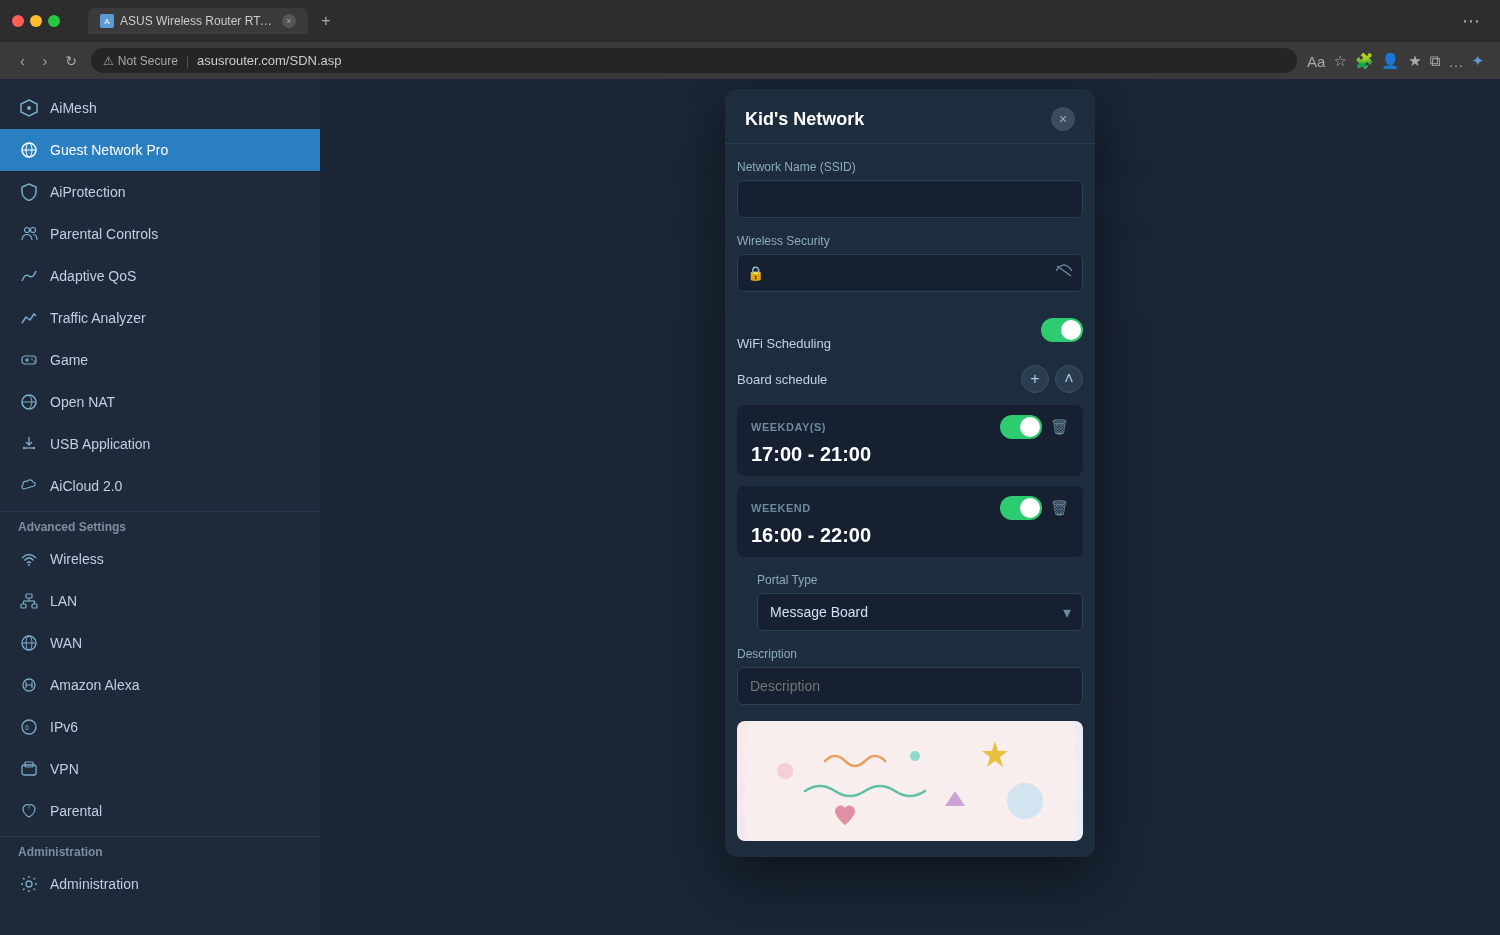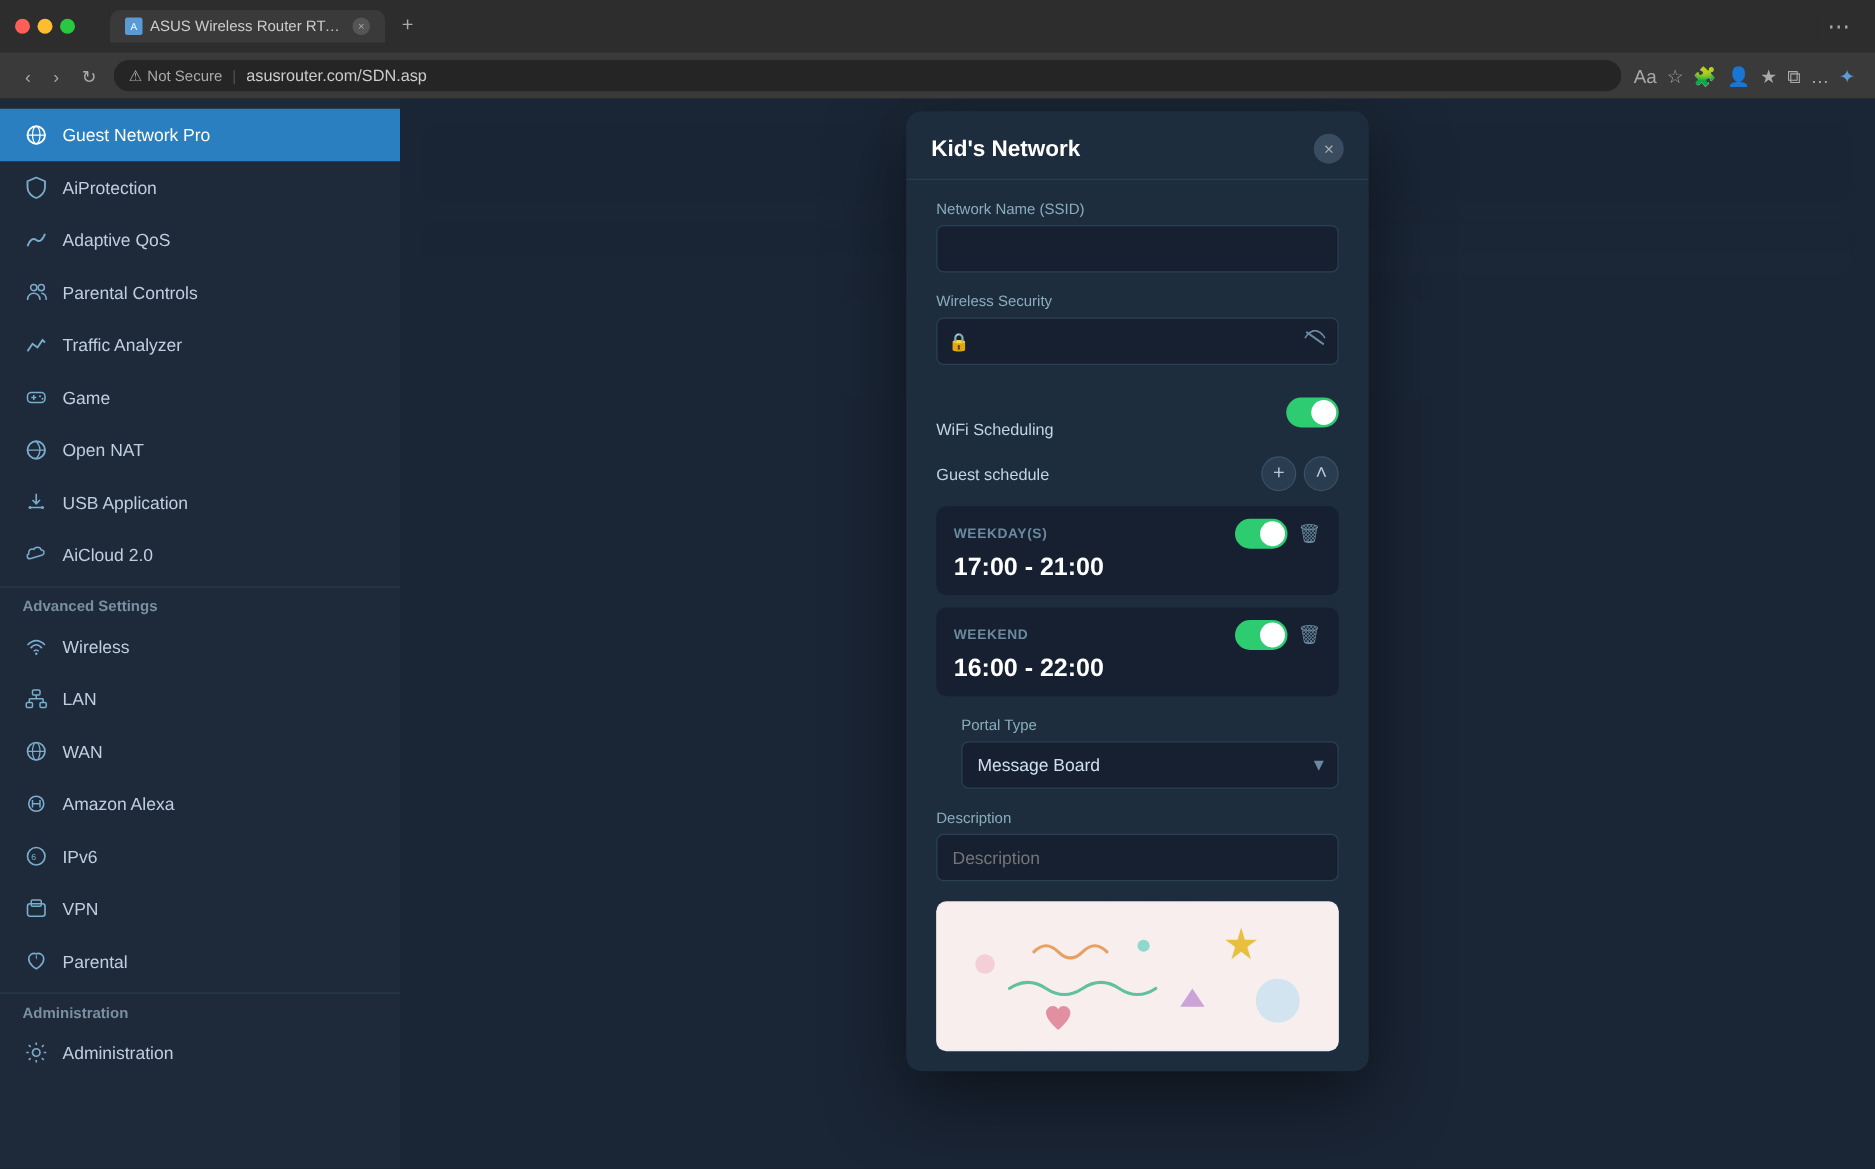--- a/index.html
+++ b/index.html
@@ -191,21 +191,21 @@
       border-radius: 50%;
       background: #3a4d60;
       border: none;
       color: #aaa;
       font-size: 14px;
       cursor: pointer;
       display: flex; align-items: center; justify-content: center;
     }
 
     .modal-body {
-      padding: 16px 24px;
+      padding: 16px 12px;
     }
 
     .form-group {
       margin-bottom: 16px;
     }
     .form-label {
       font-size: 12px;
       color: #8aacbf;
       margin-bottom: 6px;
       display: block;
@@ -449,60 +449,69 @@
       <span class="toolbar-icon">…</span>
       <span class="toolbar-icon" style="color:#5b9bd5;">✦</span>
     </div>
   </div>
 </div>
 
 <div class="main-layout">
 
   <div class="sidebar">
 
+    <div class="sidebar-item">
+      <div class="sidebar-icon">
+        <svg width="18" height="18" viewBox="0 0 18 18" fill="none">
+          <polygon points="9,1 17,5 17,13 9,17 1,13 1,5" stroke="#7aaccc" stroke-width="1.5" fill="none"></polygon>
+          <circle cx="9" cy="9" r="2" fill="#7aaccc"></circle>
+        </svg>
+      </div>
+      <span>AiMesh</span>
+    </div>
 
     <div class="sidebar-item active">
       <div class="sidebar-icon">
         <svg width="18" height="18" viewBox="0 0 18 18" fill="none">
           <circle cx="9" cy="9" r="7" stroke="white" stroke-width="1.5" fill="none"></circle>
           <ellipse cx="9" cy="9" rx="3" ry="7" stroke="white" stroke-width="1" fill="none"></ellipse>
           <line x1="2" y1="9" x2="16" y2="9" stroke="white" stroke-width="1"></line>
         </svg>
       </div>
       <span>Guest Network Pro</span>
     </div>
 
     <div class="sidebar-item">
       <div class="sidebar-icon">
         <svg width="18" height="18" viewBox="0 0 18 18" fill="none">
           <path d="M9 1L16 4V9C16 13 12.5 16.5 9 17.5C5.5 16.5 2 13 2 9V4L9 1Z" stroke="#7aaccc" stroke-width="1.5" fill="none"></path>
         </svg>
       </div>
       <span>AiProtection</span>
-    </div>
-
-    <div class="sidebar-item">
-      <div class="sidebar-icon">
-        <svg width="18" height="18" viewBox="0 0 18 18" fill="none">
-          <path d="M2 14 Q5 6 9 9 Q13 12 16 4" stroke="#7aaccc" stroke-width="1.5" fill="none"></path>
-        </svg>
-      </div>
-      <span>Adaptive QoS</span>
     </div>
 
     <div class="sidebar-item">
       <div class="sidebar-icon">
         <svg width="18" height="18" viewBox="0 0 18 18" fill="none">
           <circle cx="7" cy="5" r="2.5" stroke="#7aaccc" stroke-width="1.2" fill="none"></circle>
           <circle cx="13" cy="5" r="2.5" stroke="#7aaccc" stroke-width="1.2" fill="none"></circle>
           <path d="M2 15 C2 11 5 9.5 7 9.5 C9 9.5 12 11 12 15" stroke="#7aaccc" stroke-width="1.2" fill="none"></path>
           <path d="M13 9.5 C15 9.5 17 11 17 15" stroke="#7aaccc" stroke-width="1.2" fill="none"></path>
         </svg>
       </div>
       <span>Parental Controls</span>
+    </div>
+
+    <div class="sidebar-item">
+      <div class="sidebar-icon">
+        <svg width="18" height="18" viewBox="0 0 18 18" fill="none">
+          <path d="M2 14 Q5 6 9 9 Q13 12 16 4" stroke="#7aaccc" stroke-width="1.5" fill="none"></path>
+        </svg>
+      </div>
+      <span>Adaptive QoS</span>
     </div>
 
     <div class="sidebar-item">
       <div class="sidebar-icon">
         <svg width="18" height="18" viewBox="0 0 18 18" fill="none">
           <polyline points="2,14 6,8 10,11 14,5 16,7" stroke="#7aaccc" stroke-width="1.5" fill="none"></polyline>
         </svg>
       </div>
       <span>Traffic Analyzer</span>
     </div>
@@ -692,21 +701,21 @@
               </button>
             </div>
           </div>
 
           <div class="toggle-row">
             <span class="toggle-label">WiFi Scheduling</span>
             <div class="toggle"></div>
           </div>
 
           <div class="section-divider">
-            <span class="section-title-inline">Guest schedule</span>
+            <span class="section-title-inline">Board schedule</span>
             <div class="icon-btn-group">
               <button class="icon-btn">+</button>
               <button class="icon-btn">˄</button>
             </div>
           </div>
 
           <div class="schedule-card">
             <div class="schedule-card-header">
               <span class="schedule-type">WEEKDAY(S)</span>
               <div class="schedule-controls">

